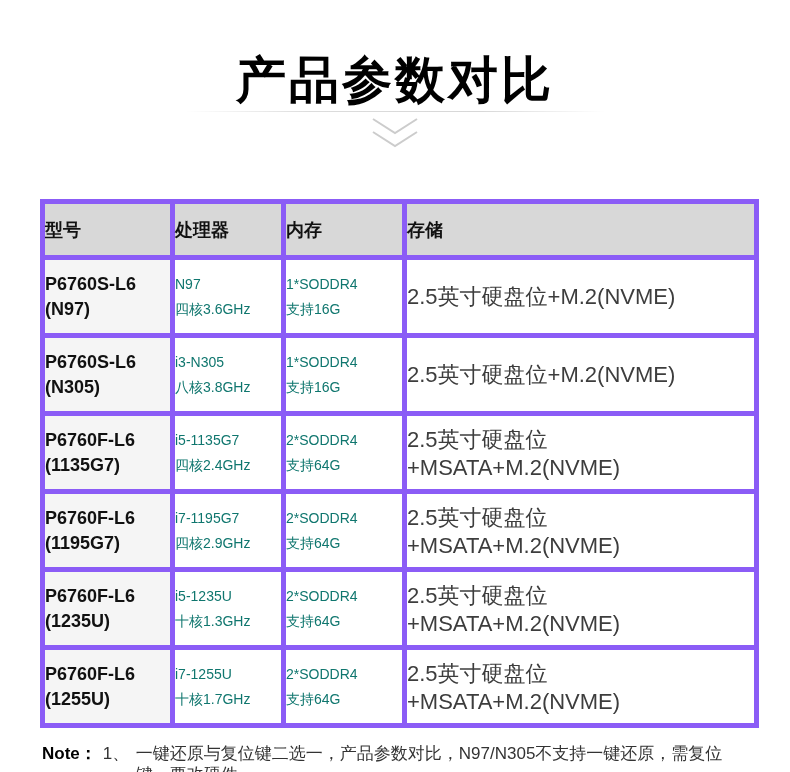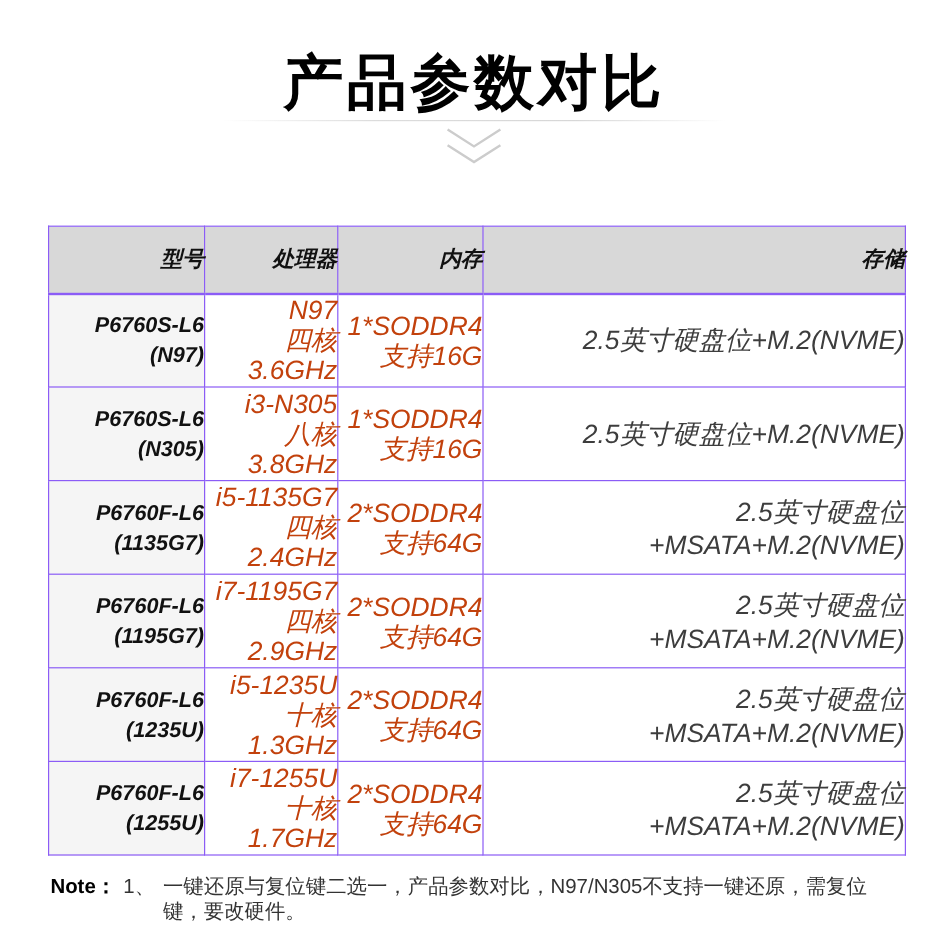--- a/index.html
+++ b/index.html
@@ -12,21 +12,21 @@
     overflow: hidden;
   }
   .page {
     width: 790px;
     height: 772px;
     position: relative;
     background: #ffffff;
   }
   .title {
     margin: 0;
-    padding-top: 40px;
+    padding-top: 51px;
     text-align: center;
     font-size: 50px;
     line-height: 58px;
     font-weight: 900;
     letter-spacing: 3px;
     color: #000000;
   }
   .title-divider {
     width: 420px;
     height: 1px;
@@ -39,25 +39,24 @@
     height: 36px;
   }
   table.spec {
     border-collapse: collapse;
     table-layout: fixed;
     width: 714px;
     margin: 47px 0 0 40px;
     background: #ffffff;
   }
   table.spec td, table.spec th {
-    border: 1px solid #8b5cf6;
-    text-align: right;
+    border: 5px solid #8b5cf6;
+    text-align: left;
     vertical-align: middle;
     padding: 0;
-    font-style: italic;
   }
   tr.header-row {
     height: 56px;
   }
   tr.header-row th {
     background: #d8d8d8;
     font-size: 18px;
     font-weight: bold;
     color: #111111;
     border-bottom-width: 2px;
@@ -66,22 +65,22 @@
     height: 78px;
   }
   td.model-cell {
     background: #f5f5f5;
     font-size: 18px;
     font-weight: bold;
     color: #111111;
     line-height: 25px;
   }
   td.cpu-cell, td.ram-cell {
-    font-size: 22px;
-    color: #c2410c;
+    font-size: 14px;
+    color: #0f766e;
     line-height: 25px;
   }
   td.storage-cell {
     font-size: 22px;
     color: #3d3d3d;
   }
   .notes {
     display: flex;
     margin: 15px 12px 0 42px;
     font-size: 17px;

